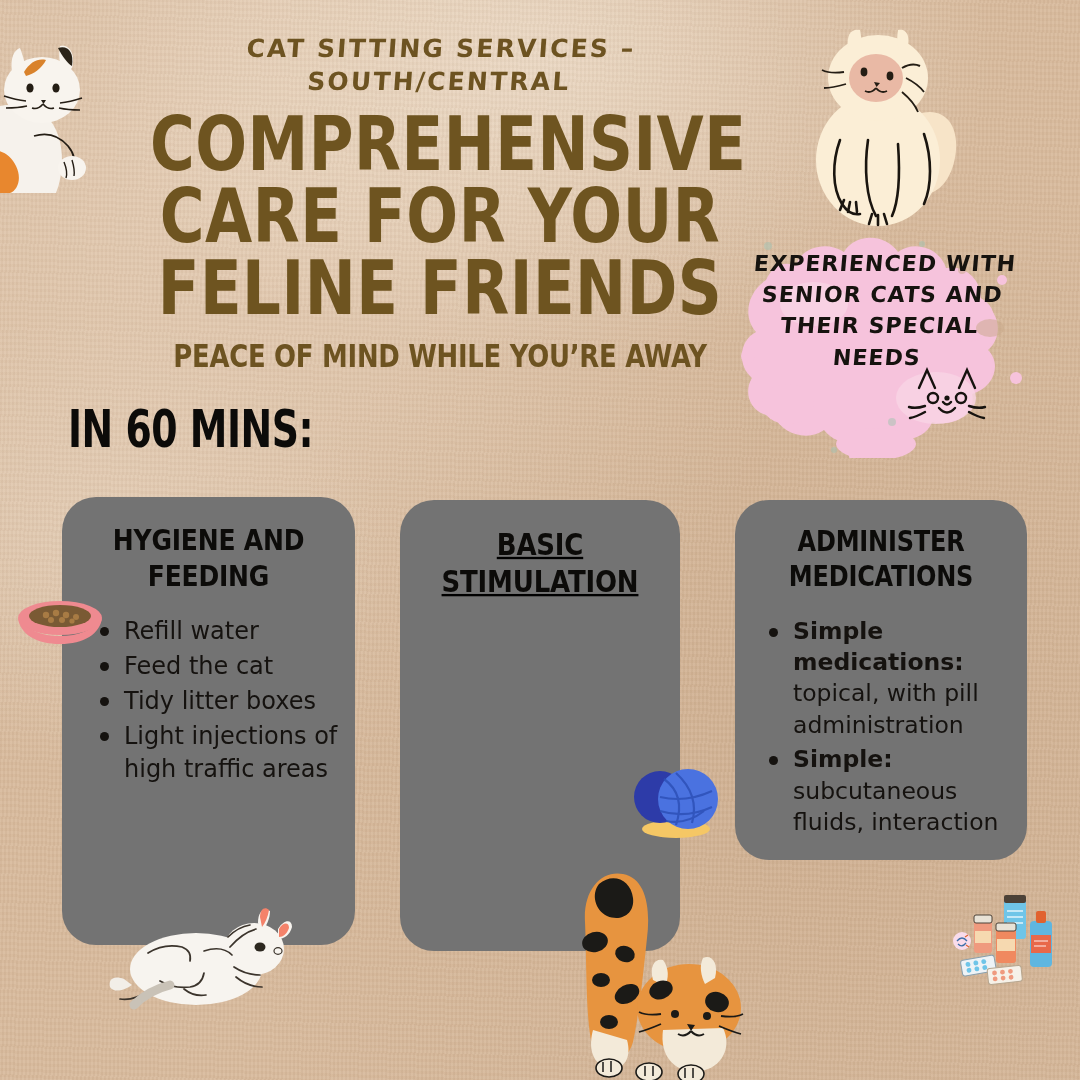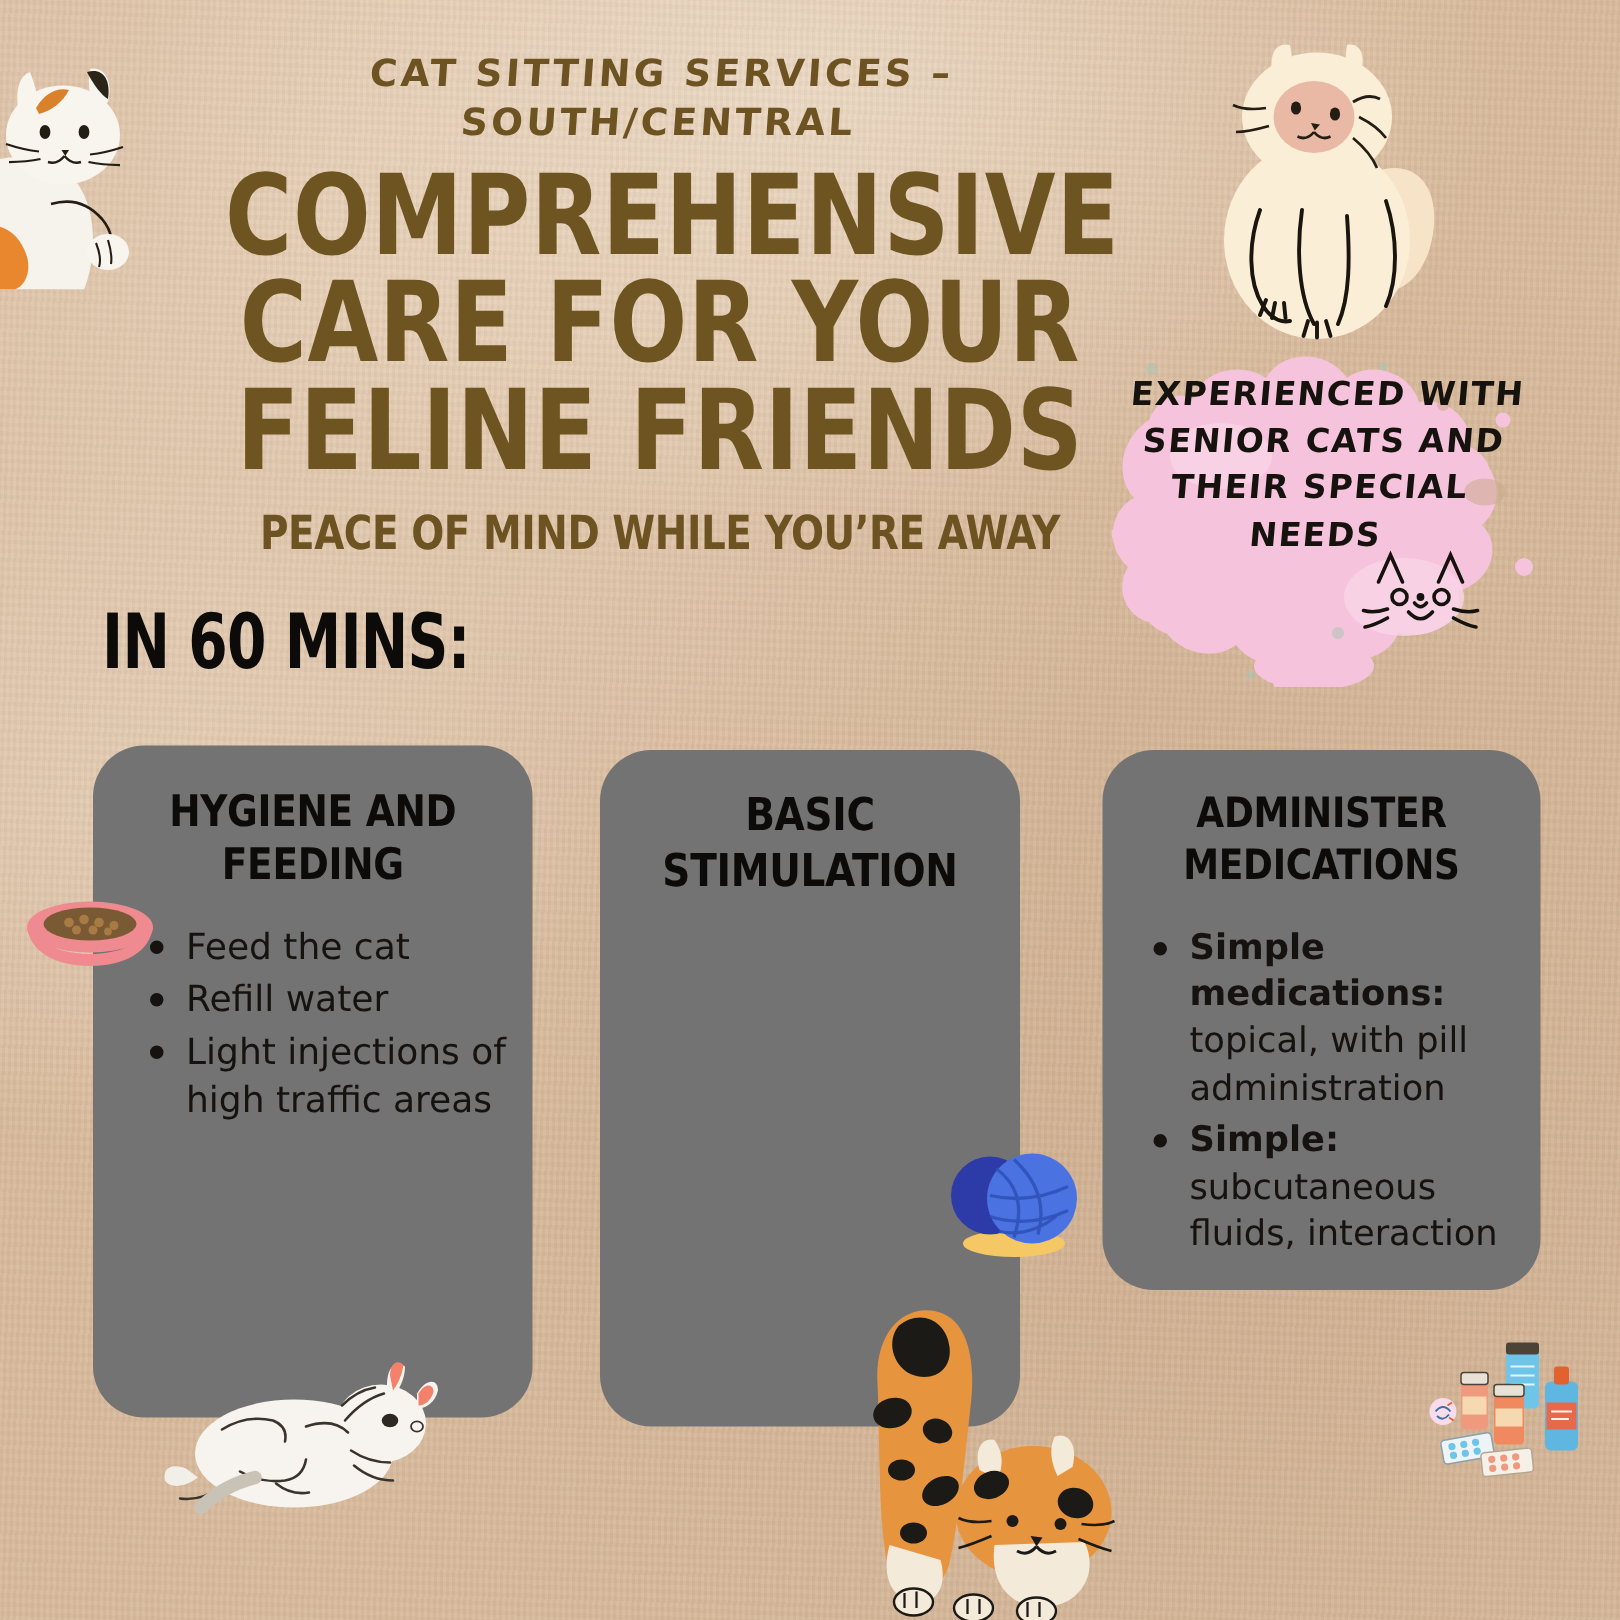--- a/index.html
+++ b/index.html
@@ -151,21 +151,21 @@
   }
 
   
   .card {
     position: absolute;
     background: #737373;
     border-radius: 34px;
     z-index: 4;
   }
   #card-1 { left: 62px;  top: 497px; width: 293px; height: 448px; }
-  #card-2 { left: 400px; top: 500px; width: 280px; height: 451px; }
+  #card-2 { left: 400px; top: 500px; width: 280px; height: 451px; text-decoration: underline; }
   #card-3 { left: 735px; top: 500px; width: 292px; height: 360px; }
 
   .card-title {
     color: #0c0b09;
     font-family: "DejaVu Sans", sans-serif;
     font-weight: 700;
     font-size: 25px;
     line-height: 1.24;
     text-align: center;
     text-transform: uppercase;
@@ -329,22 +329,23 @@
         <path d="M118 112 C126 136, 126 164, 118 182"></path>
         <path d="M38 178 l-4 10 M44 180 l-2 10 M50 180 l1 10"></path>
         <path d="M66 192 l-3 10 M72 193 l0 10 M78 192 l3 10"></path>
       </g>
     </svg>
   </div>
 
   <div class="card" id="card-1">
     <div class="card-title">Hygiene and Feeding</div>
     <ul class="card-list">
+      <li><span class="bullet"></span><span>Refill water</span></li>
       <li><span class="bullet"></span><span>Feed the cat</span></li>
-      <li><span class="bullet"></span><span>Refill water</span></li>
+      <li><span class="bullet"></span><span>Tidy litter boxes</span></li>
       <li><span class="bullet"></span><span>Light injections of high traffic areas</span></li>
     </ul>
   </div>
 
   <div class="card" id="card-2">
     <div class="card-title">Basic Stimulation</div>
   </div>
 
   <div class="card" id="card-3">
     <div class="card-title">Administer Medications</div>

